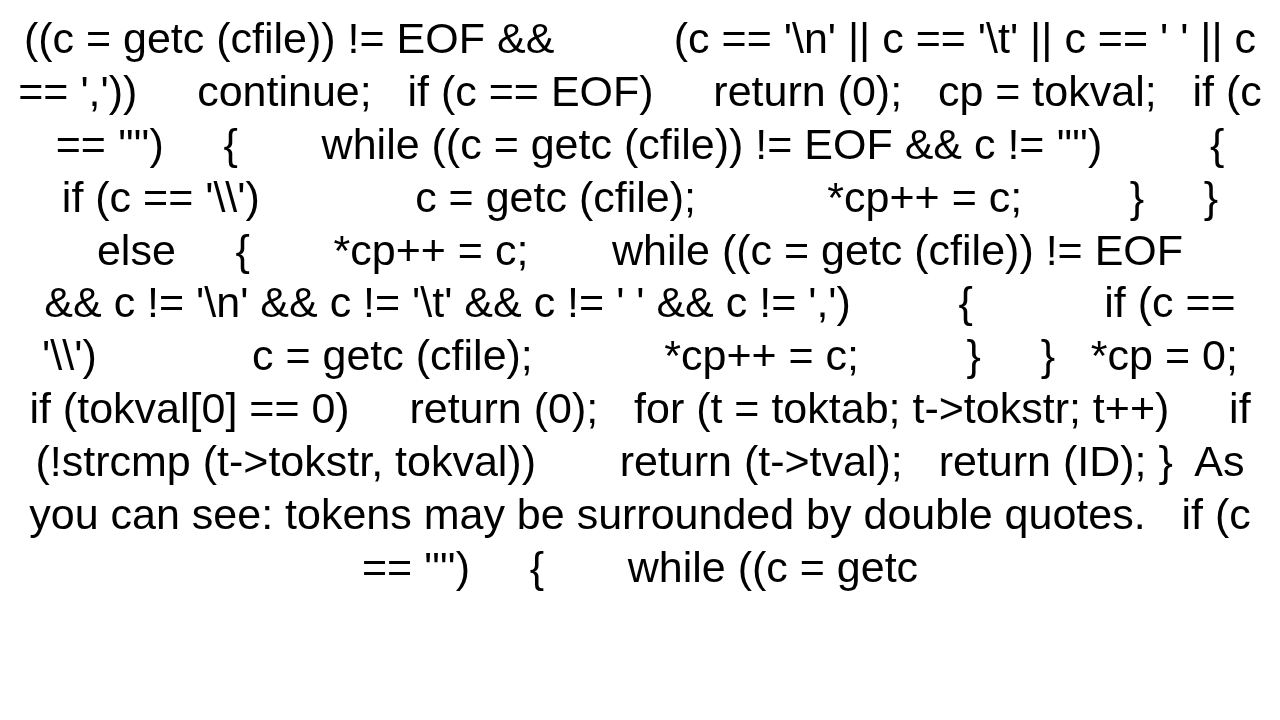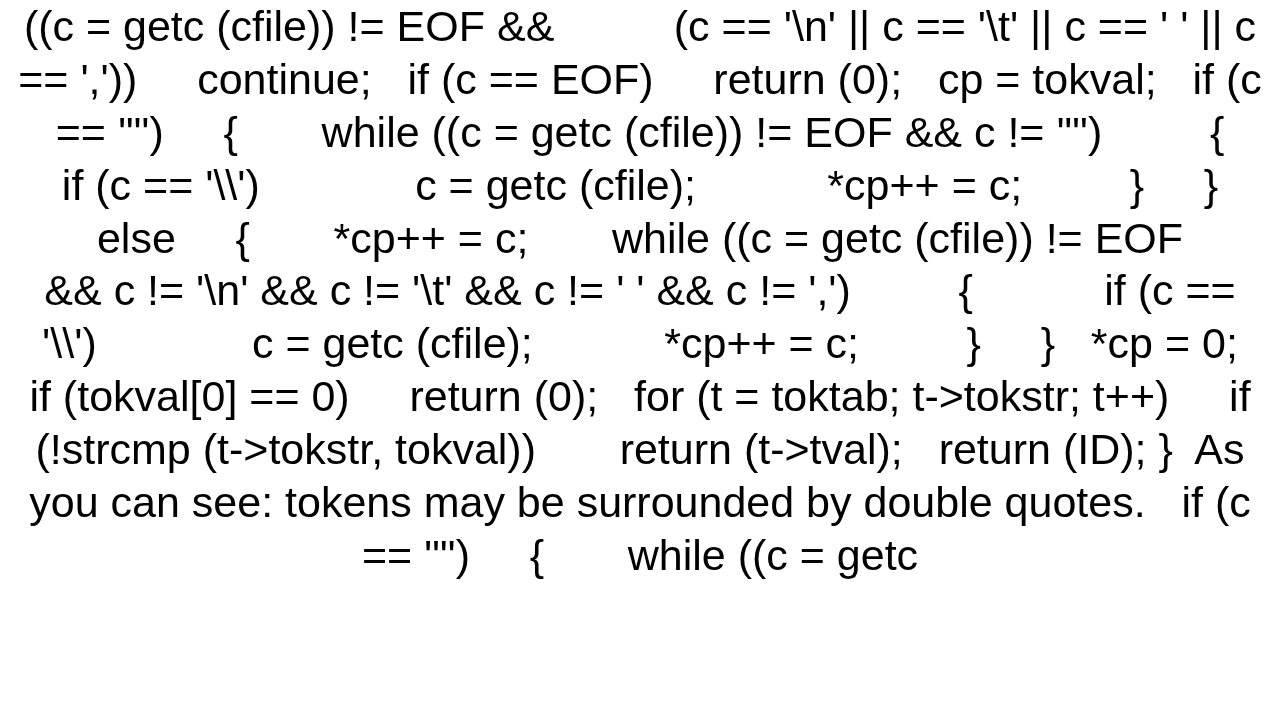--- a/index.html
+++ b/index.html
@@ -9,21 +9,21 @@
     height: 720px;
     background: #ffffff;
     overflow: hidden;
   }
   .content {
     width: 1280px;
     height: 720px;
     display: flex;
     align-items: flex-start;
     justify-content: center;
-    padding: 0 16px;
+    padding: 12px 16px;
     box-sizing: border-box;
   }
   .text {
     font-family: Arial, Helvetica, sans-serif;
     font-size: 43px;
     line-height: 1.23;
     color: #000000;
     text-align: center;
     white-space: pre-wrap;
     word-break: break-word;

